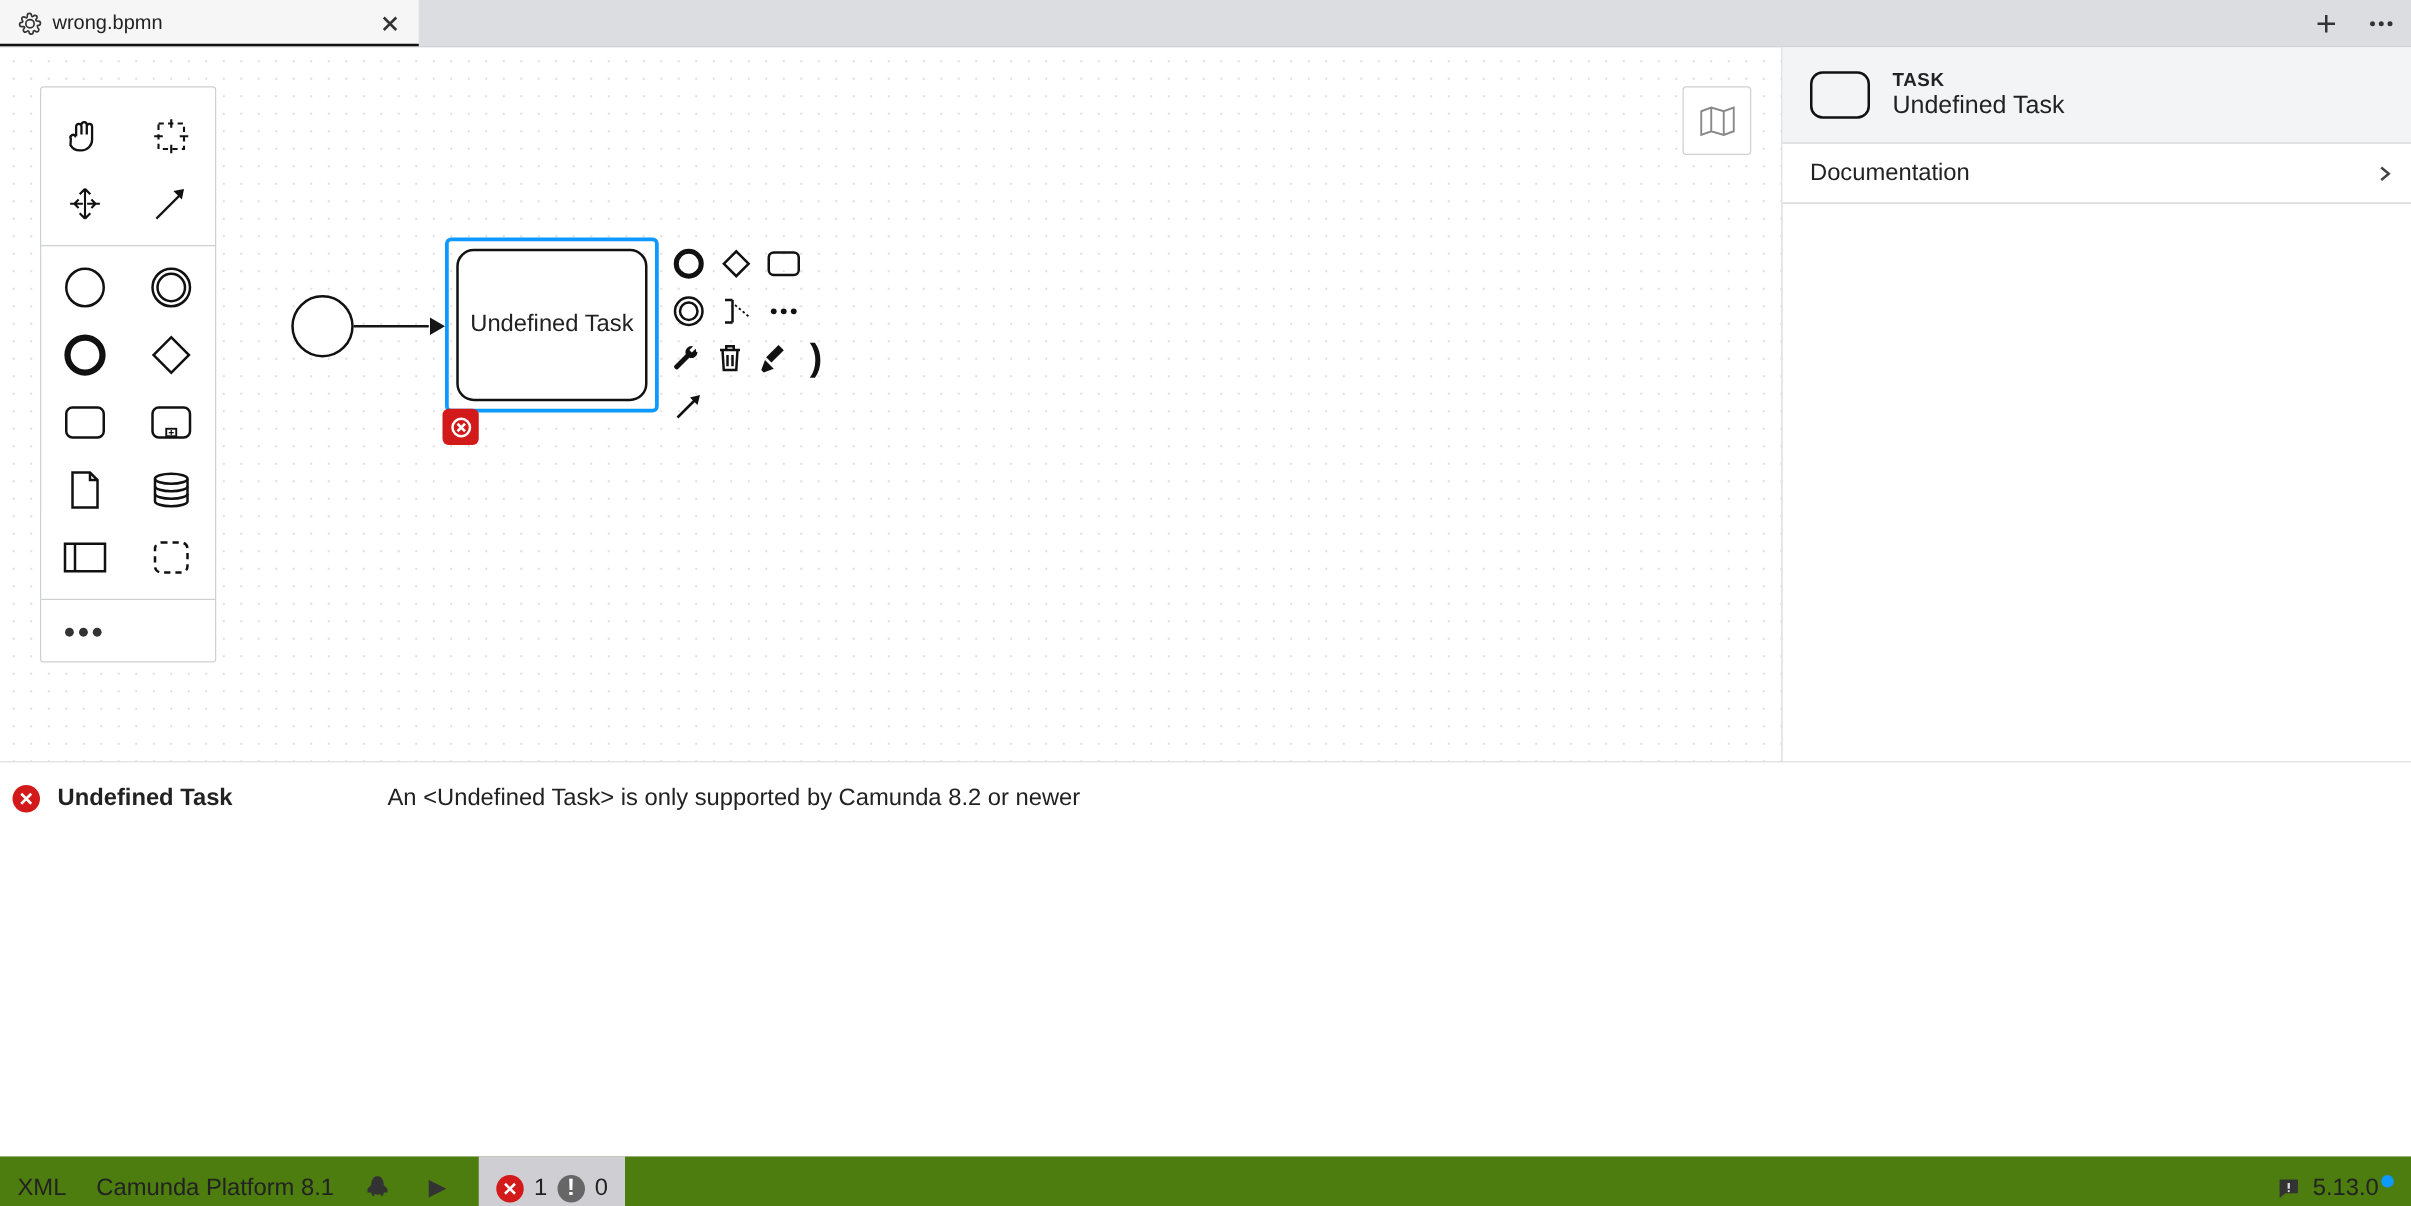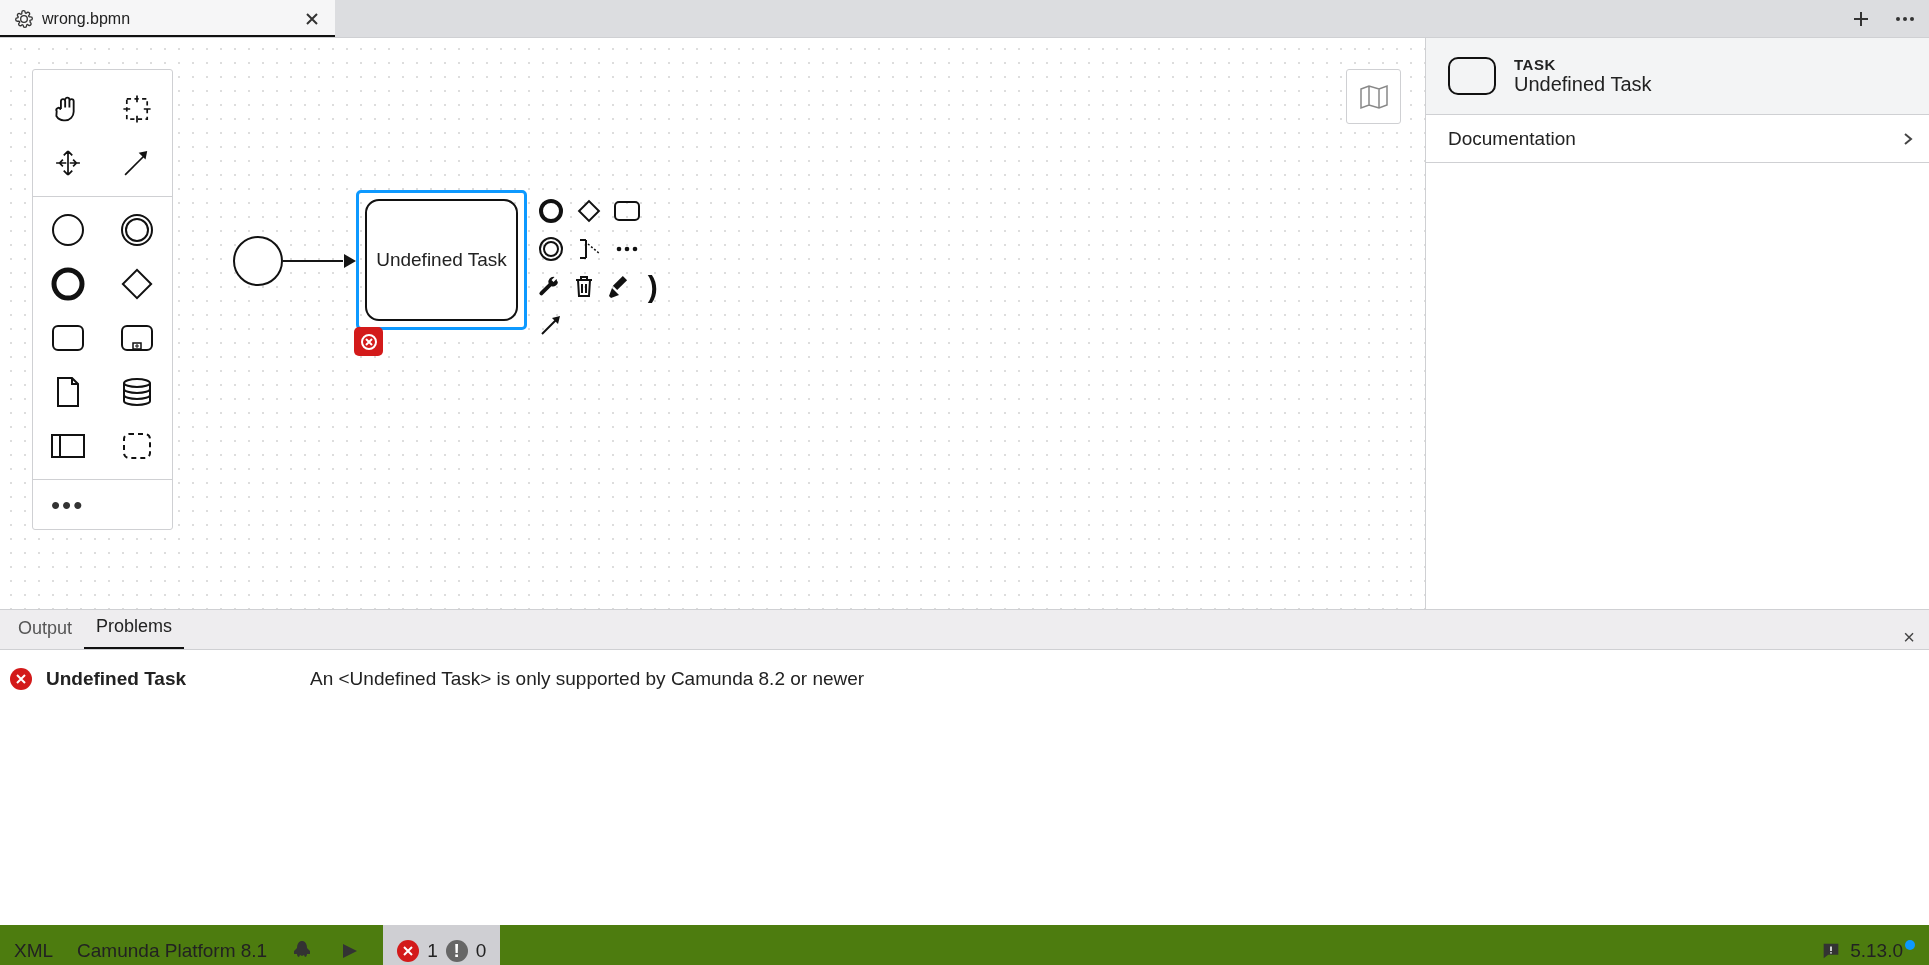--- a/index.html
+++ b/index.html
@@ -322,25 +322,20 @@
       <span class="right">
         <svg class="chevron" viewBox="0 0 14 14">
             <path d="M4 2l6 5-6 5" fill="none" stroke="#444" stroke-width="2"></path>
           </svg>
       </span>
     </div>
   </div>
 </div>
 
 <div class="bottom">
-  <div class="bottom-tabs">
-    <div class="bottom-tab"><span>Output</span></div>
-    <div class="bottom-tab active"><span>Problems</span></div>
-    <div class="bottom-close">×</div>
-  </div>
   <div class="problems">
     <div class="problem-row">
       <div class="prob-icon">
         <svg width="14" height="14" viewBox="0 0 14 14">
             <path stroke="#fff" stroke-width="2" d="M3 3l8 8M11 3l-8 8"></path>
           </svg>
       </div>
       <div class="prob-name">Undefined Task</div>
       <div class="prob-msg">An &lt;Undefined Task&gt; is only supported by Camunda 8.2 or newer</div>
     </div>

